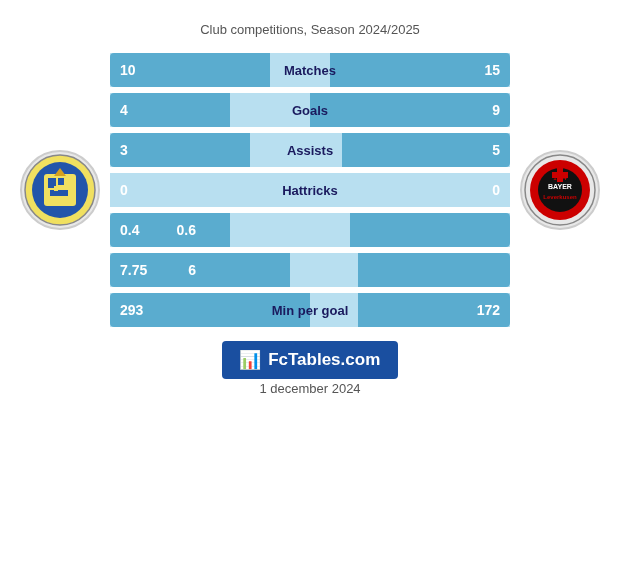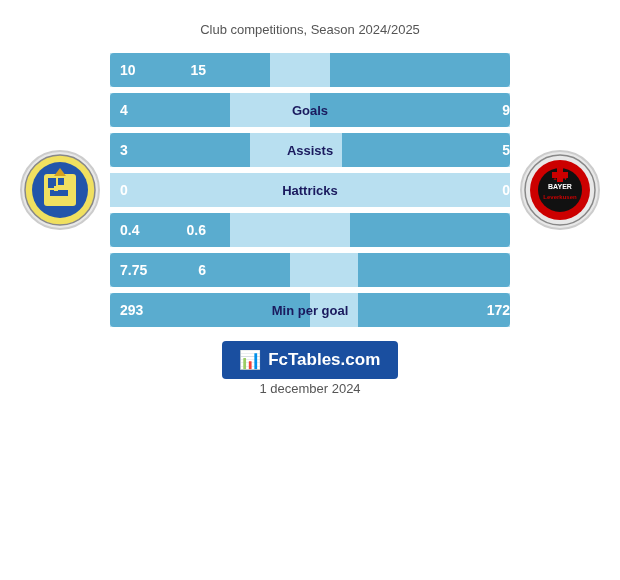--- a/index.html
+++ b/index.html
@@ -102,20 +102,21 @@
       font-weight: bold;
       color: #1a1a5e;
     }
 
     .stat-val-right {
       position: relative;
       z-index: 2;
       font-weight: bold;
       font-size: 14px;
       color: #fff;
+      padding-right: 10px;
       min-width: 48px;
       text-align: right;
     }
 
     
     .club-badge-left {
       width: 80px;
       height: 80px;
       border-radius: 50%;
       background: #e8e8e8;
@@ -202,20 +203,21 @@
         <polygon points="36,14 42,22 30,22" fill="#d4a020"></polygon>
       </svg>
     </div>
   </div>
 
   <div class="stats-container" id="stats-container">
   <div class="stat-row">
         <div class="stat-left-bar" style="width: 40%;"></div>
         <div class="stat-right-bar" style="width: 45%;"></div>
         <div class="stat-val-left">10</div>
+        <div class="stat-label">Matches</div>
         <div class="stat-val-right">15</div>
       </div>
       <div class="stat-row">
         <div class="stat-left-bar" style="width: 30%;"></div>
         <div class="stat-right-bar" style="width: 50%;"></div>
         <div class="stat-val-left">4</div>
         <div class="stat-label">Goals</div>
         <div class="stat-val-right">9</div>
       </div>
       <div class="stat-row">

